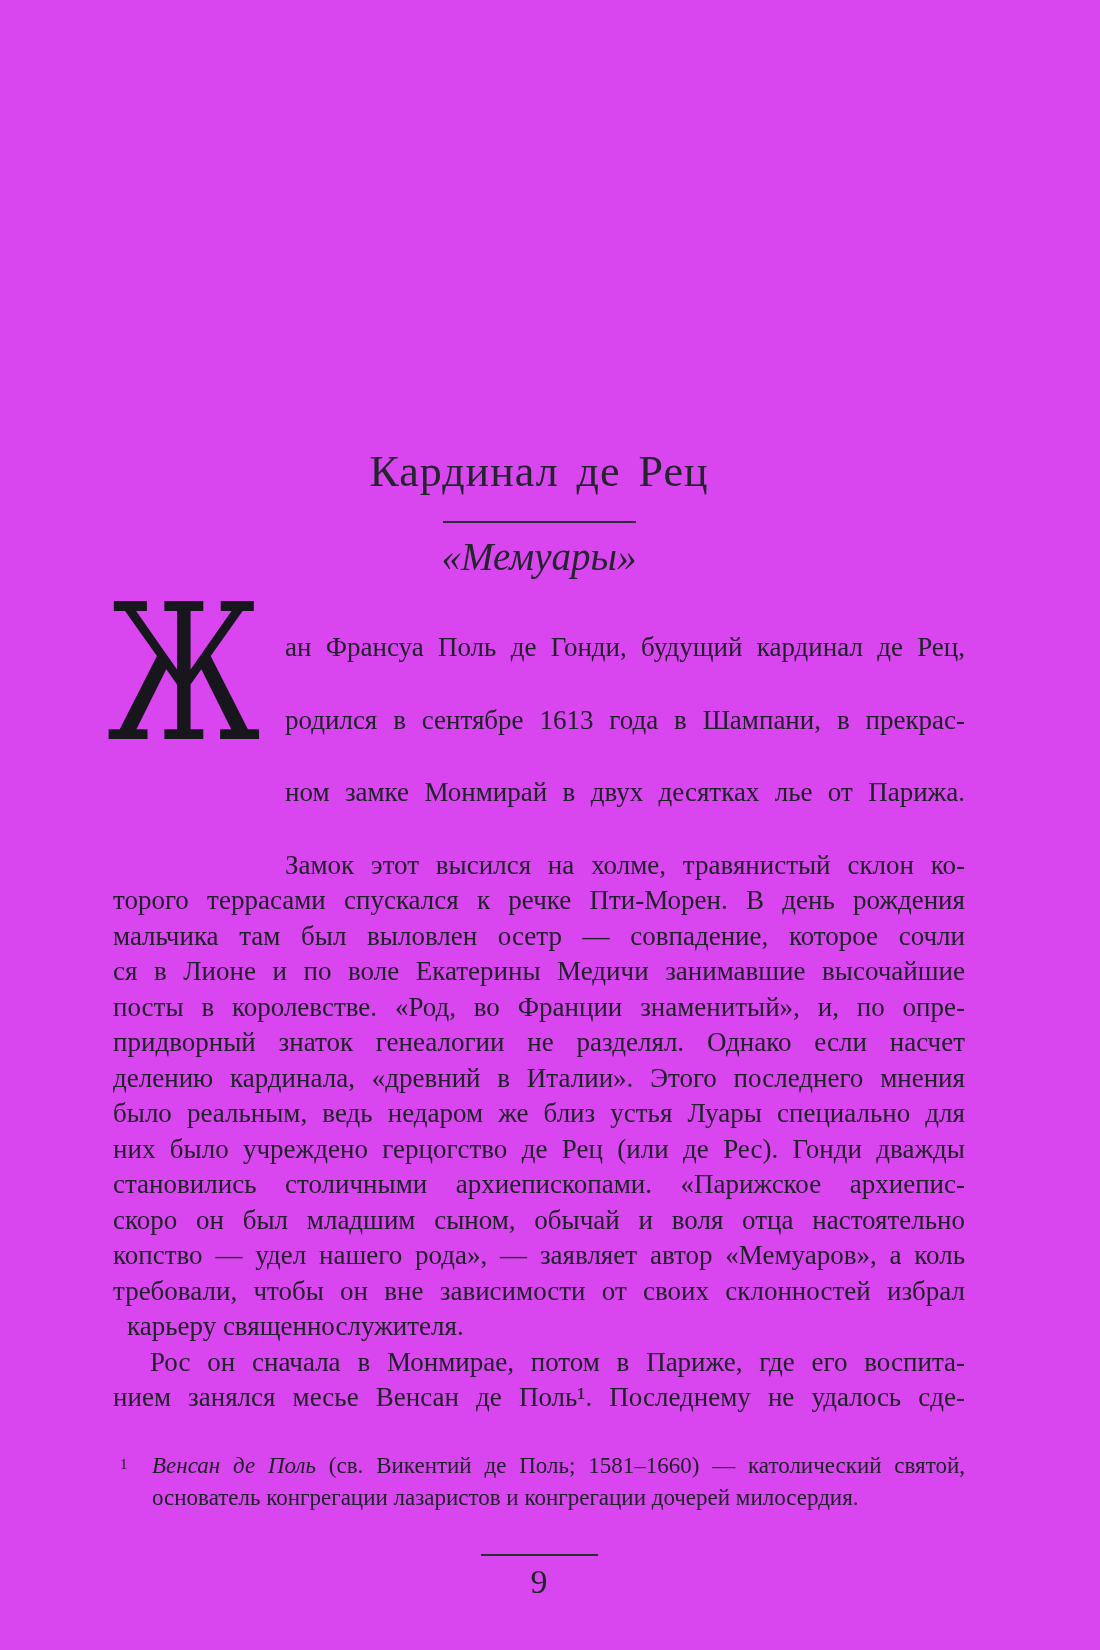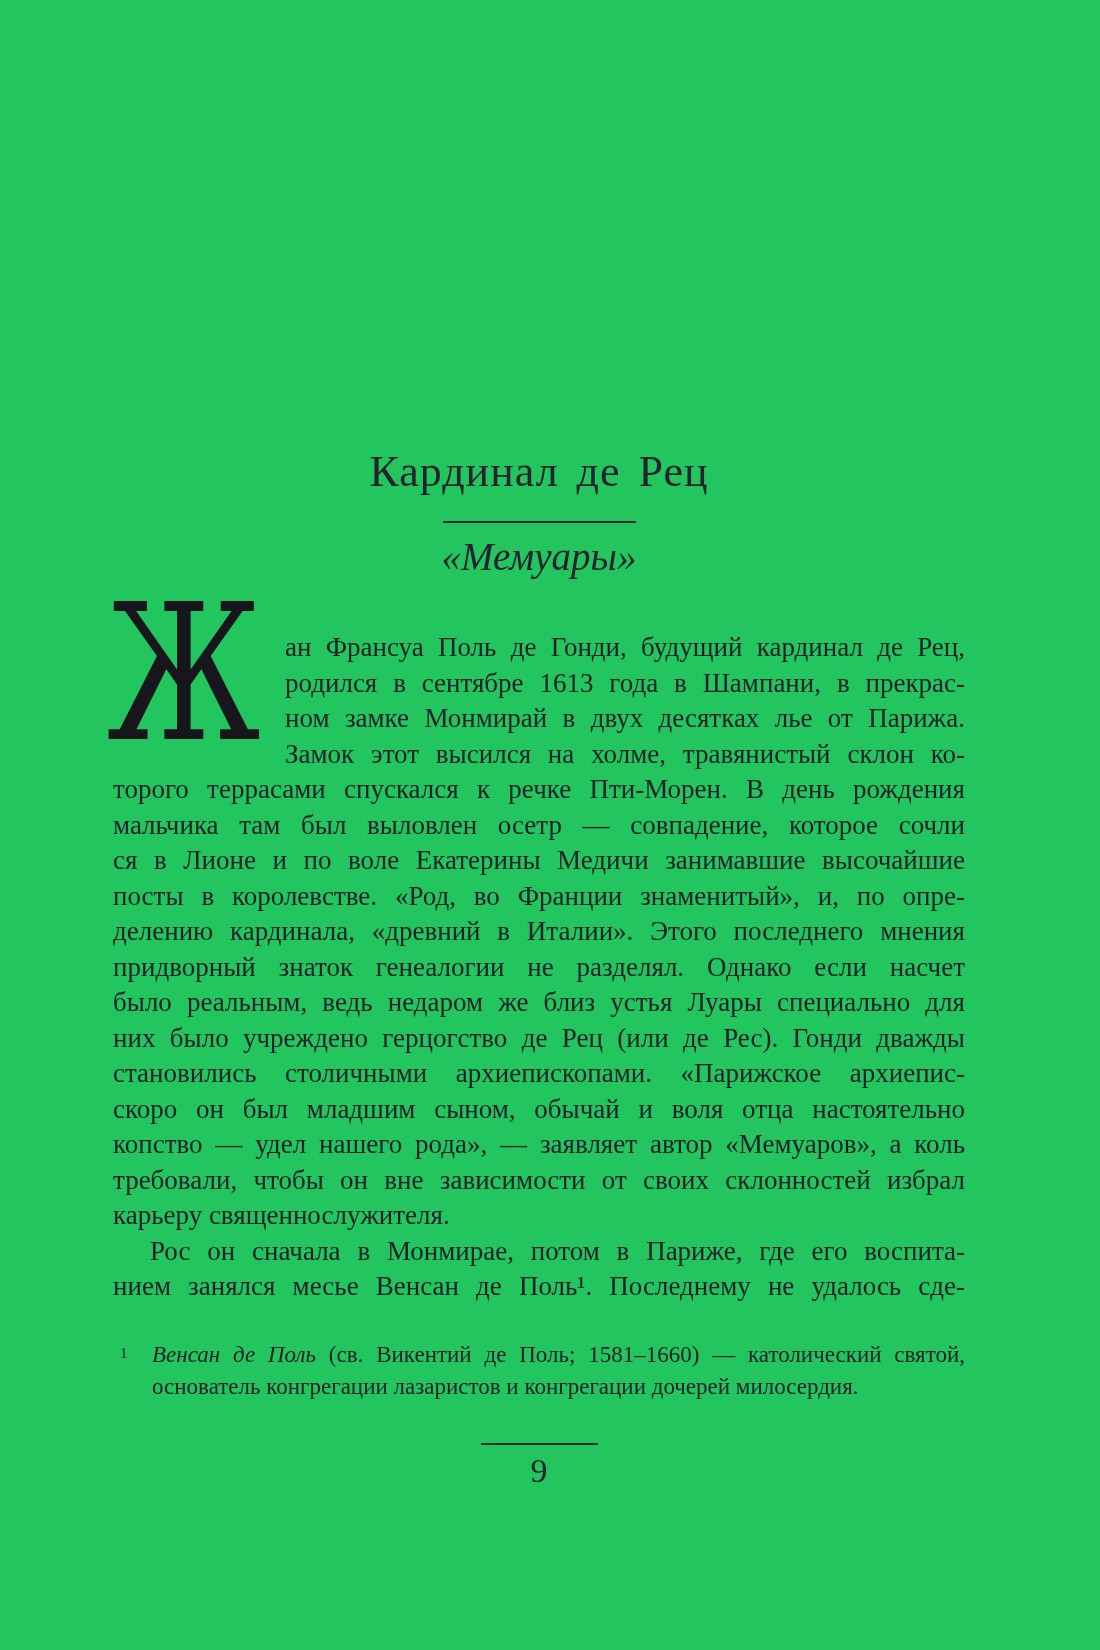--- a/index.html
+++ b/index.html
@@ -1,19 +1,19 @@
 <!DOCTYPE html>
 <html><head>
 <meta charset="utf-8">
 <style>
   html,body{margin:0;padding:0;}
   .page{
     position:relative;
     width:1100px;height:1650px;
-    background:#22c55e;
+    background:#d946ef;
     font-family:"Liberation Serif","DejaVu Serif",serif;
     color:#20222a;
     overflow:hidden;
   }
   .content{
     position:absolute;
     left:113px;top:0;
     width:852px;
   }
   .title{
@@ -52,22 +52,22 @@
     line-height:1;
     color:#16161c;
     transform:scaleX(0.72);
     transform-origin:left top;
   }
   .line{
     text-align:justify;
     text-align-last:justify;
     white-space:normal;
   }
-  .indented .line{margin-left:172px;}
-  .line.last{text-align-last:left;}
+  .indented .line{margin-left:172px;margin-top:37px;}
+  .line.last{text-align-last:left;margin-left:14px;}
   .p2-first{padding-left:37px;}
   .footnote{
     position:relative;
     margin-top:34px;
     padding-left:39px;
     font-size:23px;
     line-height:32.5px;
   }
   .fn-marker{
     position:absolute;
@@ -110,22 +110,22 @@
             <div class="line">ан Франсуа Поль де Гонди, будущий кардинал де Рец,</div>
             <div class="line">родился в сентябре 1613 года в Шампани, в прекрас-</div>
             <div class="line">ном замке Монмирай в двух десятках лье от Парижа.</div>
             <div class="line">Замок этот высился на холме, травянистый склон ко-</div>
           </div>
         <div>
             <div class="line">торого террасами спускался к речке Пти-Морен. В день рождения</div>
             <div class="line">мальчика там был выловлен осетр — совпадение, которое сочли</div>
             <div class="line">ся в Лионе и по воле Екатерины Медичи занимавшие высочайшие</div>
             <div class="line">посты в королевстве. «Род, во Франции знаменитый», и, по опре-</div>
+            <div class="line">придворный знаток генеалогии не разделял. Однако если насчет</div>
             <div class="line">делению кардинала, «древний в Италии». Этого последнего мнения</div>
-            <div class="line">придворный знаток генеалогии не разделял. Однако если насчет</div>
             <div class="line">было реальным, ведь недаром же близ устья Луары специально для</div>
             <div class="line">них было учреждено герцогство де Рец (или де Рес). Гонди дважды</div>
             <div class="line">становились столичными архиепископами. «Парижское архиепис-</div>
             <div class="line">скоро он был младшим сыном, обычай и воля отца настоятельно</div>
             <div class="line">копство — удел нашего рода», — заявляет автор «Мемуаров», а коль</div>
             <div class="line">требовали, чтобы он вне зависимости от своих склонностей избрал</div>
           </div>
         <div class="line last">карьеру священнослужителя.</div>
       </div>
       <div class="para2">

